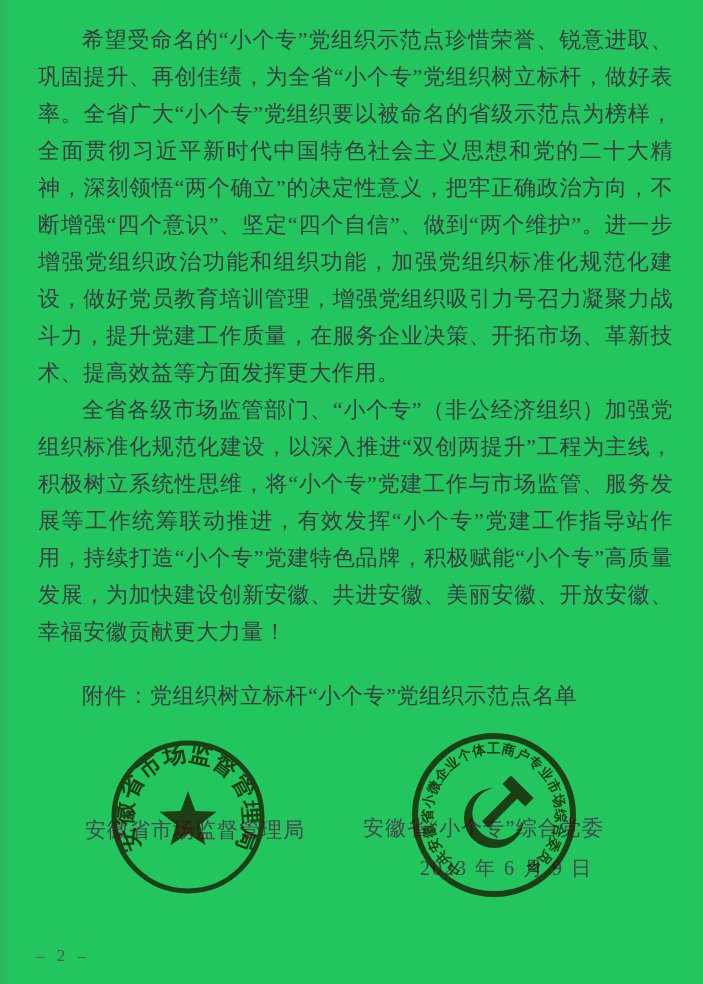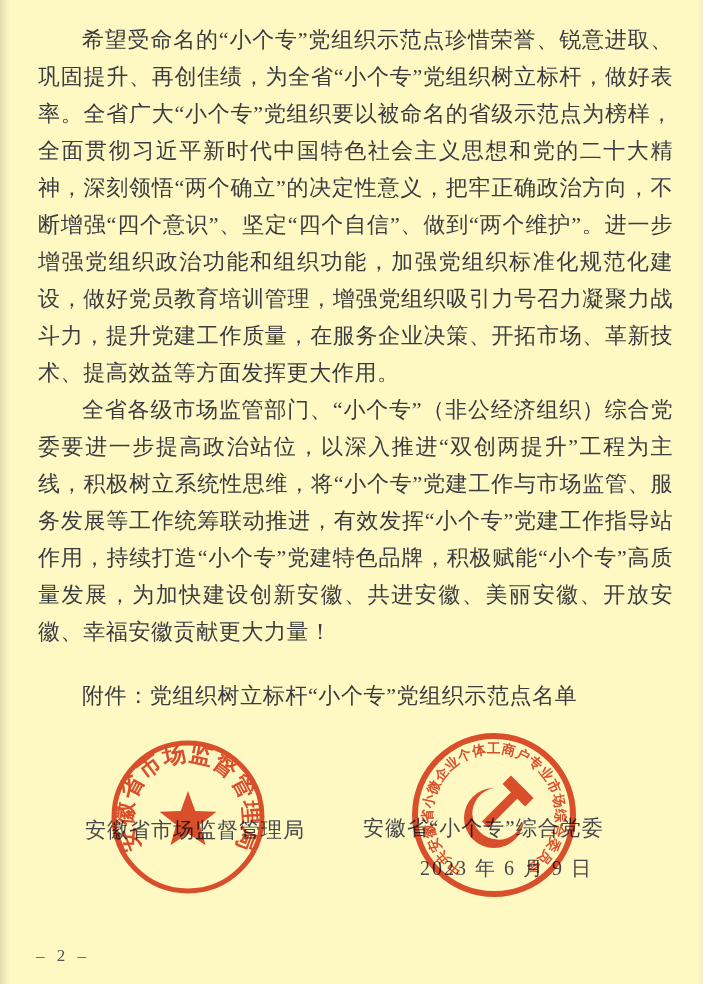--- a/index.html
+++ b/index.html
@@ -2,21 +2,21 @@
 <html><head>
 <meta charset="utf-8">
 <style>
   * { margin: 0; padding: 0; box-sizing: border-box; }
   html, body { background: #e8e7e5; }
   .page {
     position: relative;
     width: 703px;
     height: 984px;
     margin: 0 auto;
-    background: #fef9c3;
+    background: #22c55e;
     overflow: hidden;
     font-family: "Liberation Serif", "DejaVu Serif", serif;
     color: #3b3b40;
   }
   
   .page::before {
     content: "";
     position: absolute;
     left: 0; top: 0; bottom: 0;
     width: 10px;
@@ -80,21 +80,21 @@
     color: #55565a;
   }
 </style>
 </head>
 <body>
 
 <div class="page">
 
   <div class="content">
     <p class="para">希望受命名的“小个专”党组织示范点珍惜荣誉、锐意进取、巩固提升、再创佳绩，为全省“小个专”党组织树立标杆，做好表率。全省广大“小个专”党组织要以被命名的省级示范点为榜样，全面贯彻习近平新时代中国特色社会主义思想和党的二十大精神，深刻领悟“两个确立”的决定性意义，把牢正确政治方向，不断增强“四个意识”、坚定“四个自信”、做到“两个维护”。进一步增强党组织政治功能和组织功能，加强党组织标准化规范化建设，做好党员教育培训管理，增强党组织吸引力号召力凝聚力战斗力，提升党建工作质量，在服务企业决策、开拓市场、革新技术、提高效益等方面发挥更大作用。</p>
-    <p class="para">全省各级市场监管部门、“小个专”（非公经济组织）综合党委要进一步提高政治站位，以深入推进“双创两提升”工程为主线，积极树立系统性思维，将“小个专”党建工作与市场监管、服务发展等工作统筹联动推进，有效发挥“小个专”党建工作指导站作用，持续打造“小个专”党建特色品牌，积极赋能“小个专”高质量发展，为加快建设创新安徽、共进安徽、美丽安徽、开放安徽、幸福安徽贡献更大力量！</p>
+    <p class="para">全省各级市场监管部门、“小个专”（非公经济组织）加强党组织标准化规范化建设，以深入推进“双创两提升”工程为主线，积极树立系统性思维，将“小个专”党建工作与市场监管、服务发展等工作统筹联动推进，有效发挥“小个专”党建工作指导站作用，持续打造“小个专”党建特色品牌，积极赋能“小个专”高质量发展，为加快建设创新安徽、共进安徽、美丽安徽、开放安徽、幸福安徽贡献更大力量！</p>
     <p class="attachment">附件：党组织树立标杆“小个专”党组织示范点名单</p>
   </div>
 
   <div class="sig sig-left">安徽省市场监督管理局</div>
   <div class="sig sig-right">安徽省“小个专”综合党委</div>
   <div class="sig sig-date">2023 年 6 月 9 日</div>
 
   <div class="seal seal-left">
     <svg width="160" height="160" viewBox="0 0 160 160">
       <g fill="none" stroke="#d8432a" stroke-width="5">

